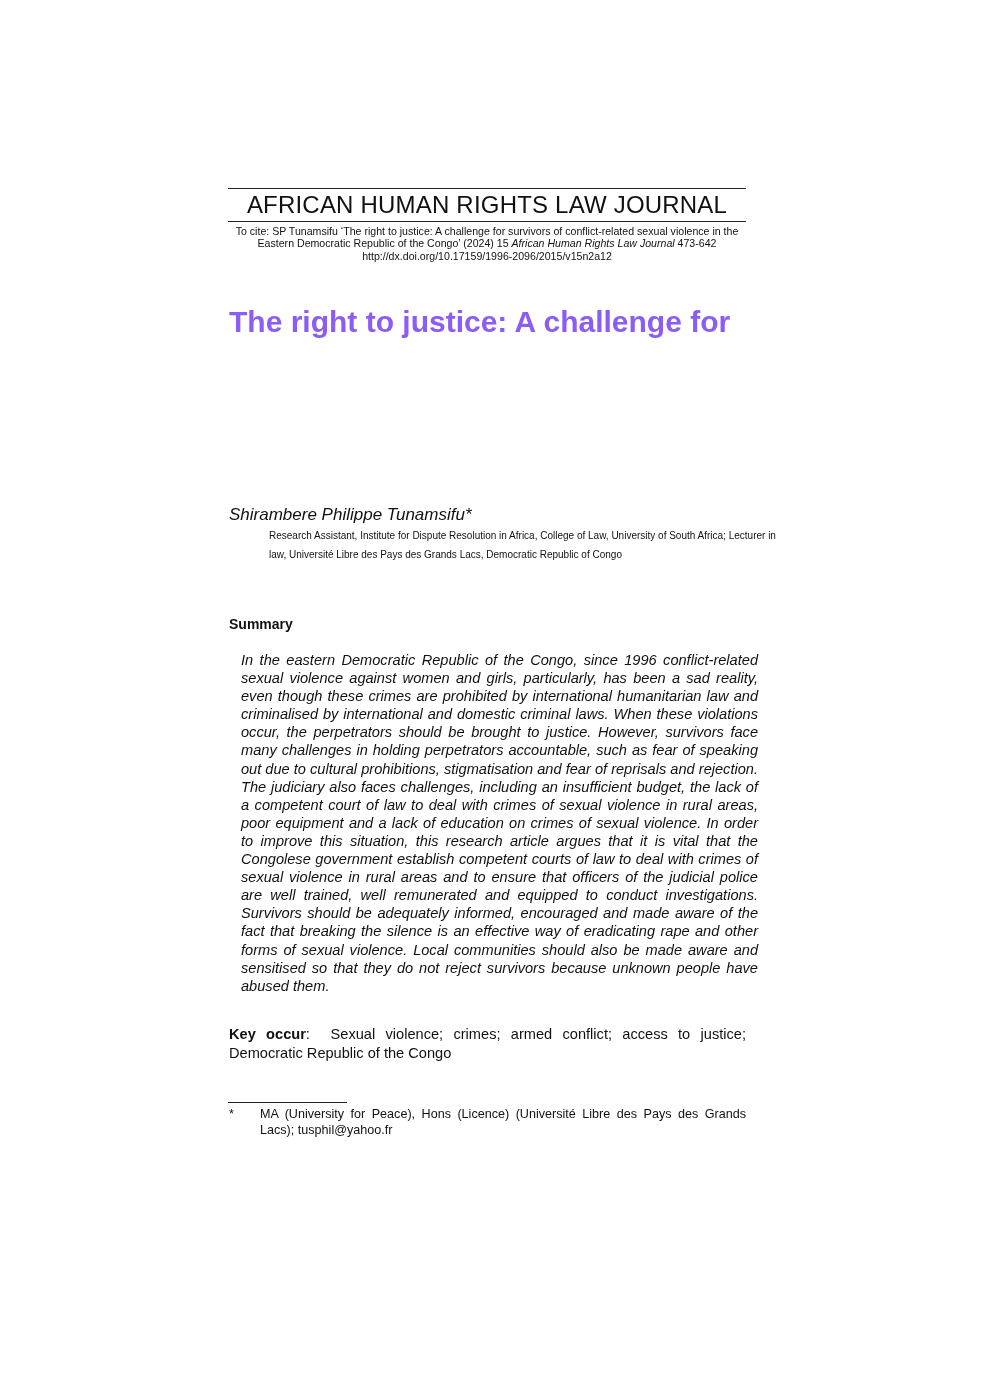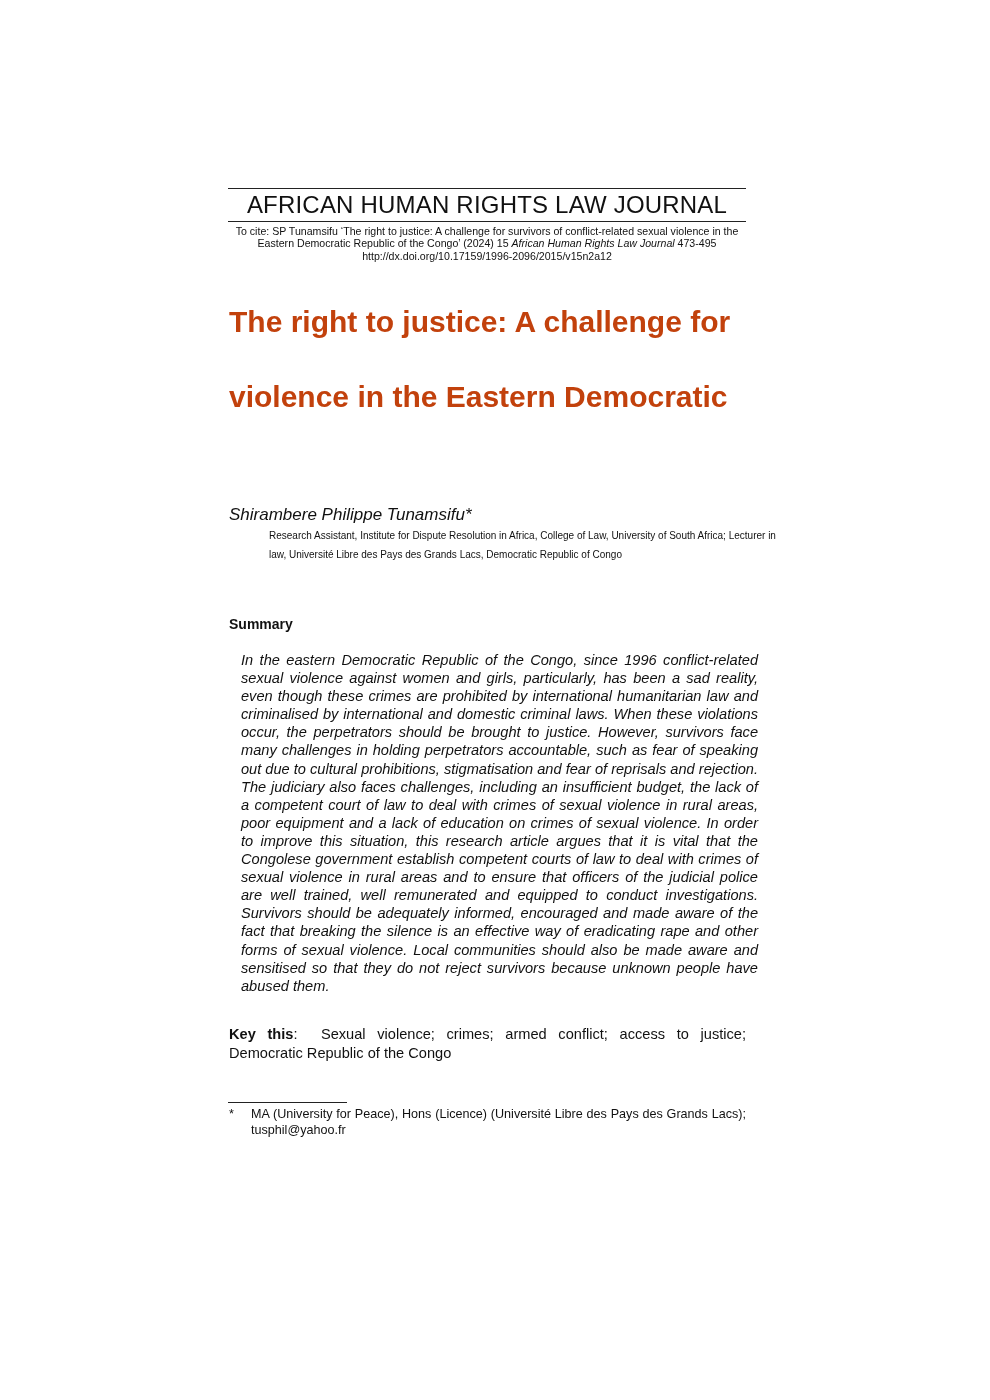--- a/index.html
+++ b/index.html
@@ -48,21 +48,21 @@
     }
     .cite i { font-style: italic; }
     .title {
       position: absolute;
       left: 229px;
       top: 303px;
       width: 520px;
       font-size: 30px;
       font-weight: bold;
       line-height: 37.5px;
-      color: #c2410c;
+      color: #8b5cf6;
       margin: 0;
     }
     .author {
       position: absolute;
       left: 229px;
       top: 504px;
       font-size: 17px;
       font-style: italic;
       line-height: 22px;
     }
@@ -126,49 +126,49 @@
       font-size: 12.6px;
       line-height: 16px;
     }
     .footnote .fn-mark {
       position: absolute;
       left: 0;
       top: 0;
     }
     .footnote .fn-text {
       display: block;
-      margin-left: 22px;
+      margin-left: 31px;
       text-align: justify;
     }
   </style>
 </head>
 <body>
 
 <div class="rule top"></div>
 <div class="journal-name">AFRICAN HUMAN RIGHTS LAW JOURNAL</div>
 <div class="rule bottom"></div>
 
 <div class="cite">
-  <span>To cite: SP Tunamsifu ‘The right to justice: A challenge for survivors of conflict-related sexual violence in the Eastern Democratic Republic of the Congo’ (2024) 15 </span><i>African Human Rights Law Journal</i><span> 473-495</span><br>
+  <span>To cite: SP Tunamsifu ‘The right to justice: A challenge for survivors of conflict-related sexual violence in the Eastern Democratic Republic of the Congo’ (2024) 15 </span><i>African Human Rights Law Journal</i><span> 473-642</span><br>
   <span>http://dx.doi.org/10.17159/1996-2096/2015/v15n2a12</span>
 </div>
 
 <h1 class="title">
   <span>The right to justice: A challenge for</span><br>
   <br>
-  <span>violence in the Eastern Democratic</span><br>
+  <br>
 </h1>
 
 <div class="author">Shirambere Philippe Tunamsifu*</div>
 <div class="affiliation">Research Assistant, Institute for Dispute Resolution in Africa, College of Law, University of South Africa; Lecturer in law, Université Libre des Pays des Grands Lacs, Democratic Republic of Congo</div>
 
 <h2 class="summary-heading">Summary</h2>
 <p class="summary-body">In the eastern Democratic Republic of the Congo, since 1996 conflict-related sexual violence against women and girls, particularly, has been a sad reality, even though these crimes are prohibited by international humanitarian law and criminalised by international and domestic criminal laws. When these violations occur, the perpetrators should be brought to justice. However, survivors face many challenges in holding perpetrators accountable, such as fear of speaking out due to cultural prohibitions, stigmatisation and fear of reprisals and rejection. The judiciary also faces challenges, including an insufficient budget, the lack of a competent court of law to deal with crimes of sexual violence in rural areas, poor equipment and a lack of education on crimes of sexual violence. In order to improve this situation, this research article argues that it is vital that the Congolese government establish competent courts of law to deal with crimes of sexual violence in rural areas and to ensure that officers of the judicial police are well trained, well remunerated and equipped to conduct investigations. Survivors should be adequately informed, encouraged and made aware of the fact that breaking the silence is an effective way of eradicating rape and other forms of sexual violence. Local communities should also be made aware and sensitised so that they do not reject survivors because unknown people have abused them.</p>
 
 <p class="keywords">
-  <span class="kw-label">Key this</span><span>:&nbsp;&nbsp;</span><span class="kw-values">Sexual violence; crimes; armed conflict; access to justice; Democratic Republic of the Congo</span>
+  <span class="kw-label">Key occur</span><span>:&nbsp;&nbsp;</span><span class="kw-values">Sexual violence; crimes; armed conflict; access to justice; Democratic Republic of the Congo</span>
 </p>
 
 <div class="fn-rule"></div>
 <div class="footnote">
   <span class="fn-mark">*</span>
   <span class="fn-text">MA (University for Peace), Hons (Licence) (Université Libre des Pays des Grands Lacs); tusphil@yahoo.fr</span>
 </div>
 
 </body></html>

